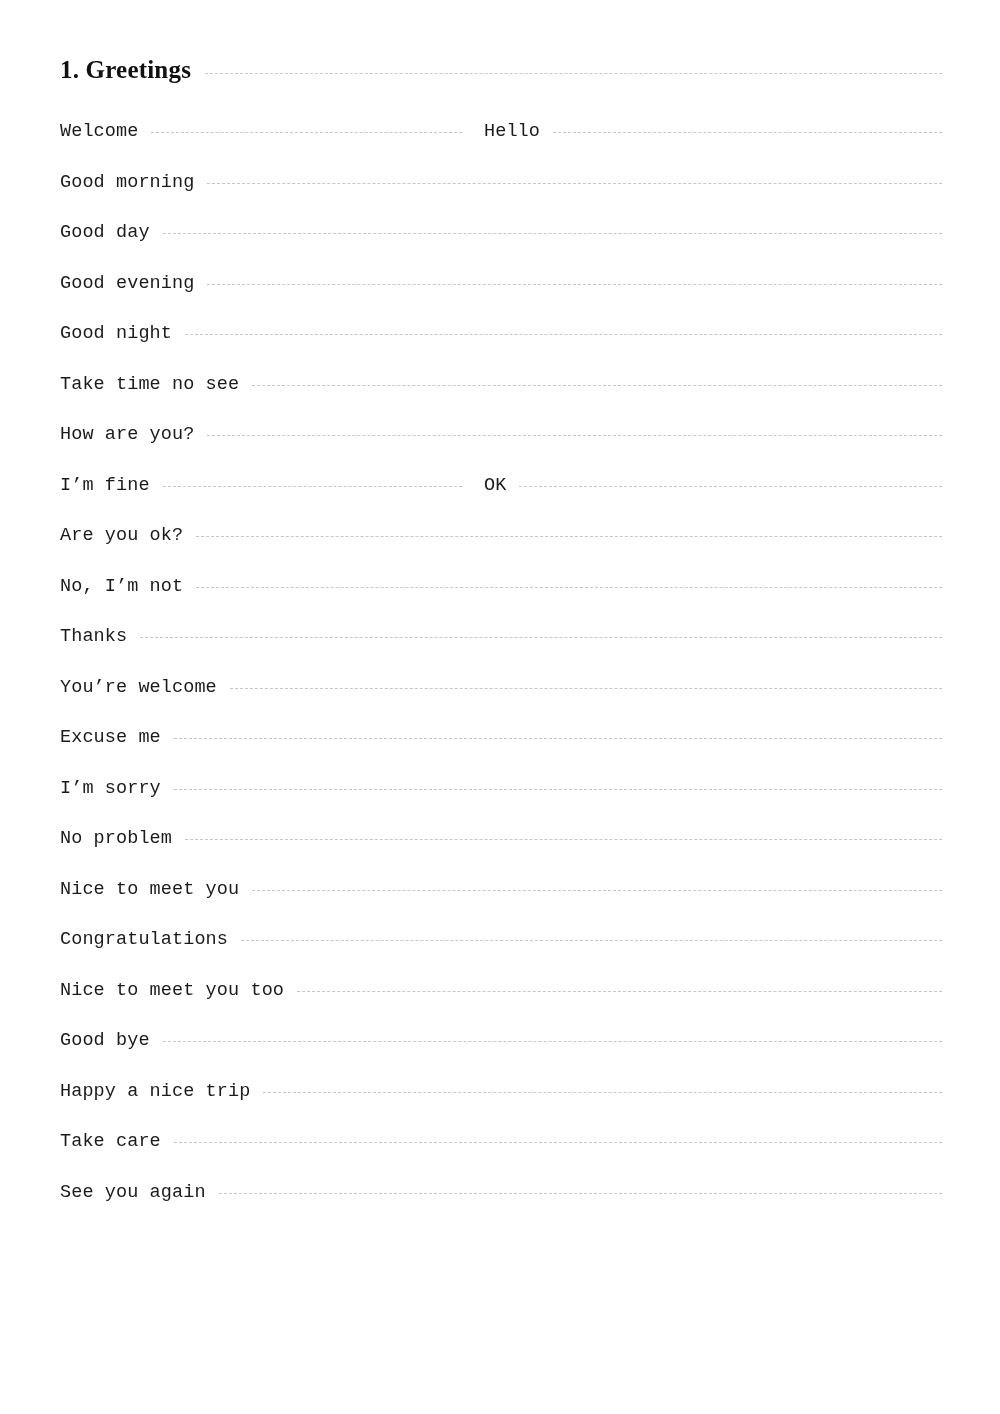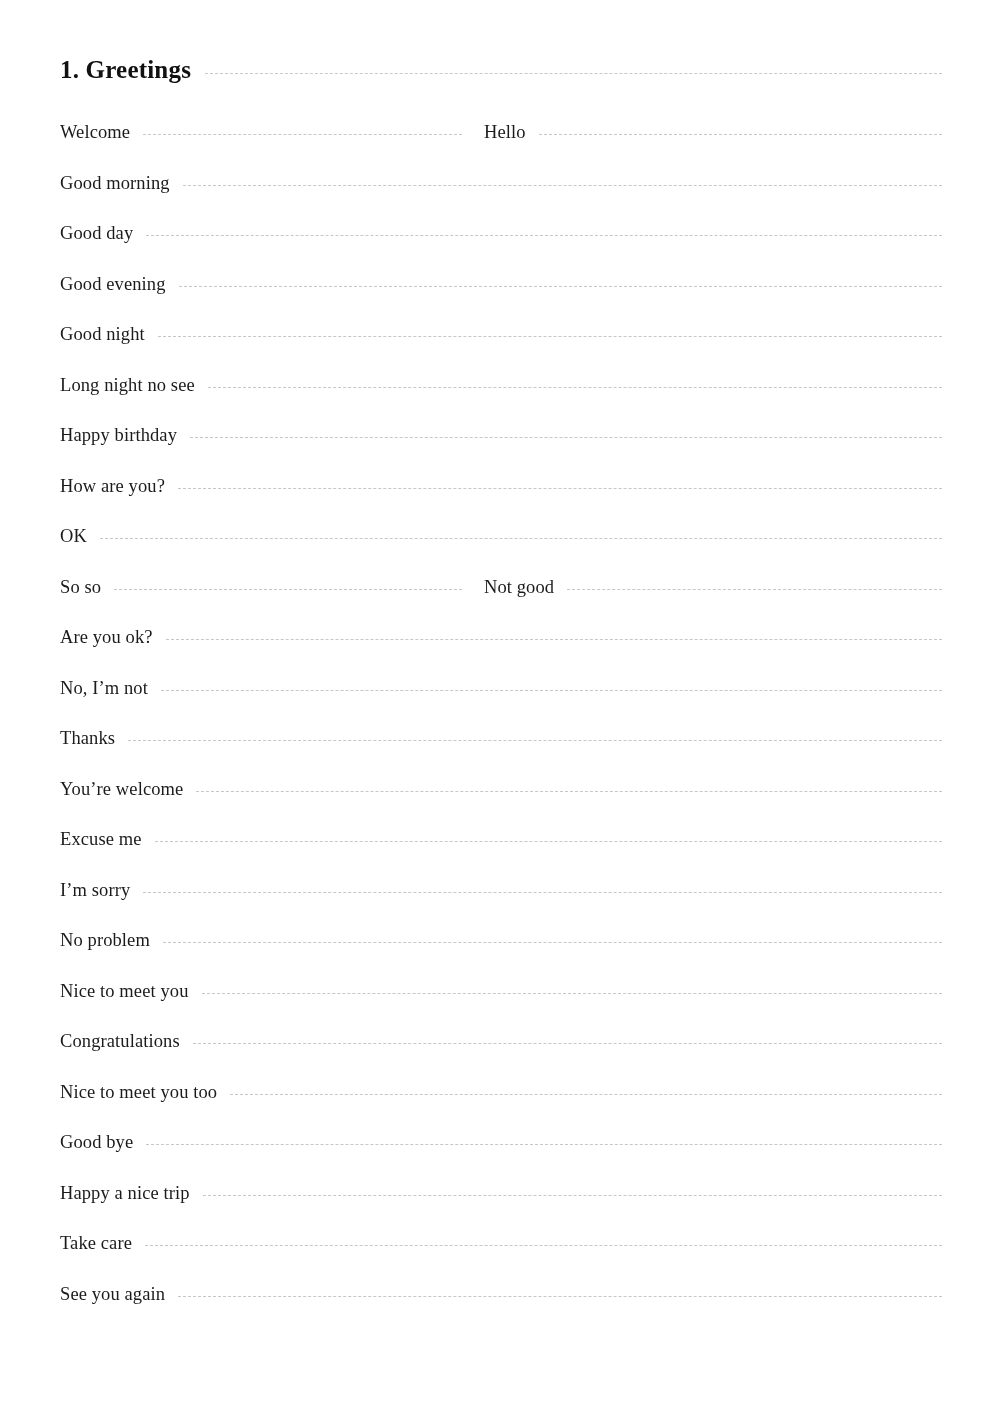--- a/index.html
+++ b/index.html
@@ -69,20 +69,21 @@
   .cell.full {
     flex: 1 1 auto;
     justify-content: space-between;
   }
   .term {
     font-size: 18.5px;
     line-height: 1.1;
     white-space: nowrap;
     color: #1b1b1b;
     letter-spacing: 0.1px;
+    font-family: Liberation Mono, monospace;
   }
   .fill {
     flex: 1 1 auto;
     margin-left: 13px;
     border-bottom: 1px dashed #c7c7c7;
     height: 0;
     transform: translateY(-3px);
   }
   .cell.left .fill {
     margin-right: 22px;
@@ -128,53 +129,41 @@
         </div>
       </div>
       <div class="row">
         <div class="cell full">
           <span class="term">Good night</span>
           <span class="fill"></span>
         </div>
       </div>
       <div class="row">
         <div class="cell full">
-          <span class="term">Long night no see</span>
-          <span class="fill"></span>
-        </div>
-      </div>
-      <div class="row">
-        <div class="cell full">
-          <span class="term">Happy birthday</span>
+          <span class="term">Take time no see</span>
           <span class="fill"></span>
         </div>
       </div>
       <div class="row">
         <div class="cell full">
           <span class="term">How are you?</span>
           <span class="fill"></span>
         </div>
       </div>
       <div class="row">
+        <div class="cell left">
+          <span class="term">I’m fine</span>
+          <span class="fill"></span>
+        </div>
         <div class="cell right">
           <span class="term">OK</span>
           <span class="fill"></span>
         </div>
       </div>
       <div class="row">
-        <div class="cell left">
-          <span class="term">So so</span>
-          <span class="fill"></span>
-        </div>
-        <div class="cell right">
-          <span class="term">Not good</span>
-          <span class="fill"></span>
-        </div>
-      </div>
-      <div class="row">
         <div class="cell full">
           <span class="term">Are you ok?</span>
           <span class="fill"></span>
         </div>
       </div>
       <div class="row">
         <div class="cell right">
           <span class="term">No, I’m not</span>
           <span class="fill"></span>
         </div>

